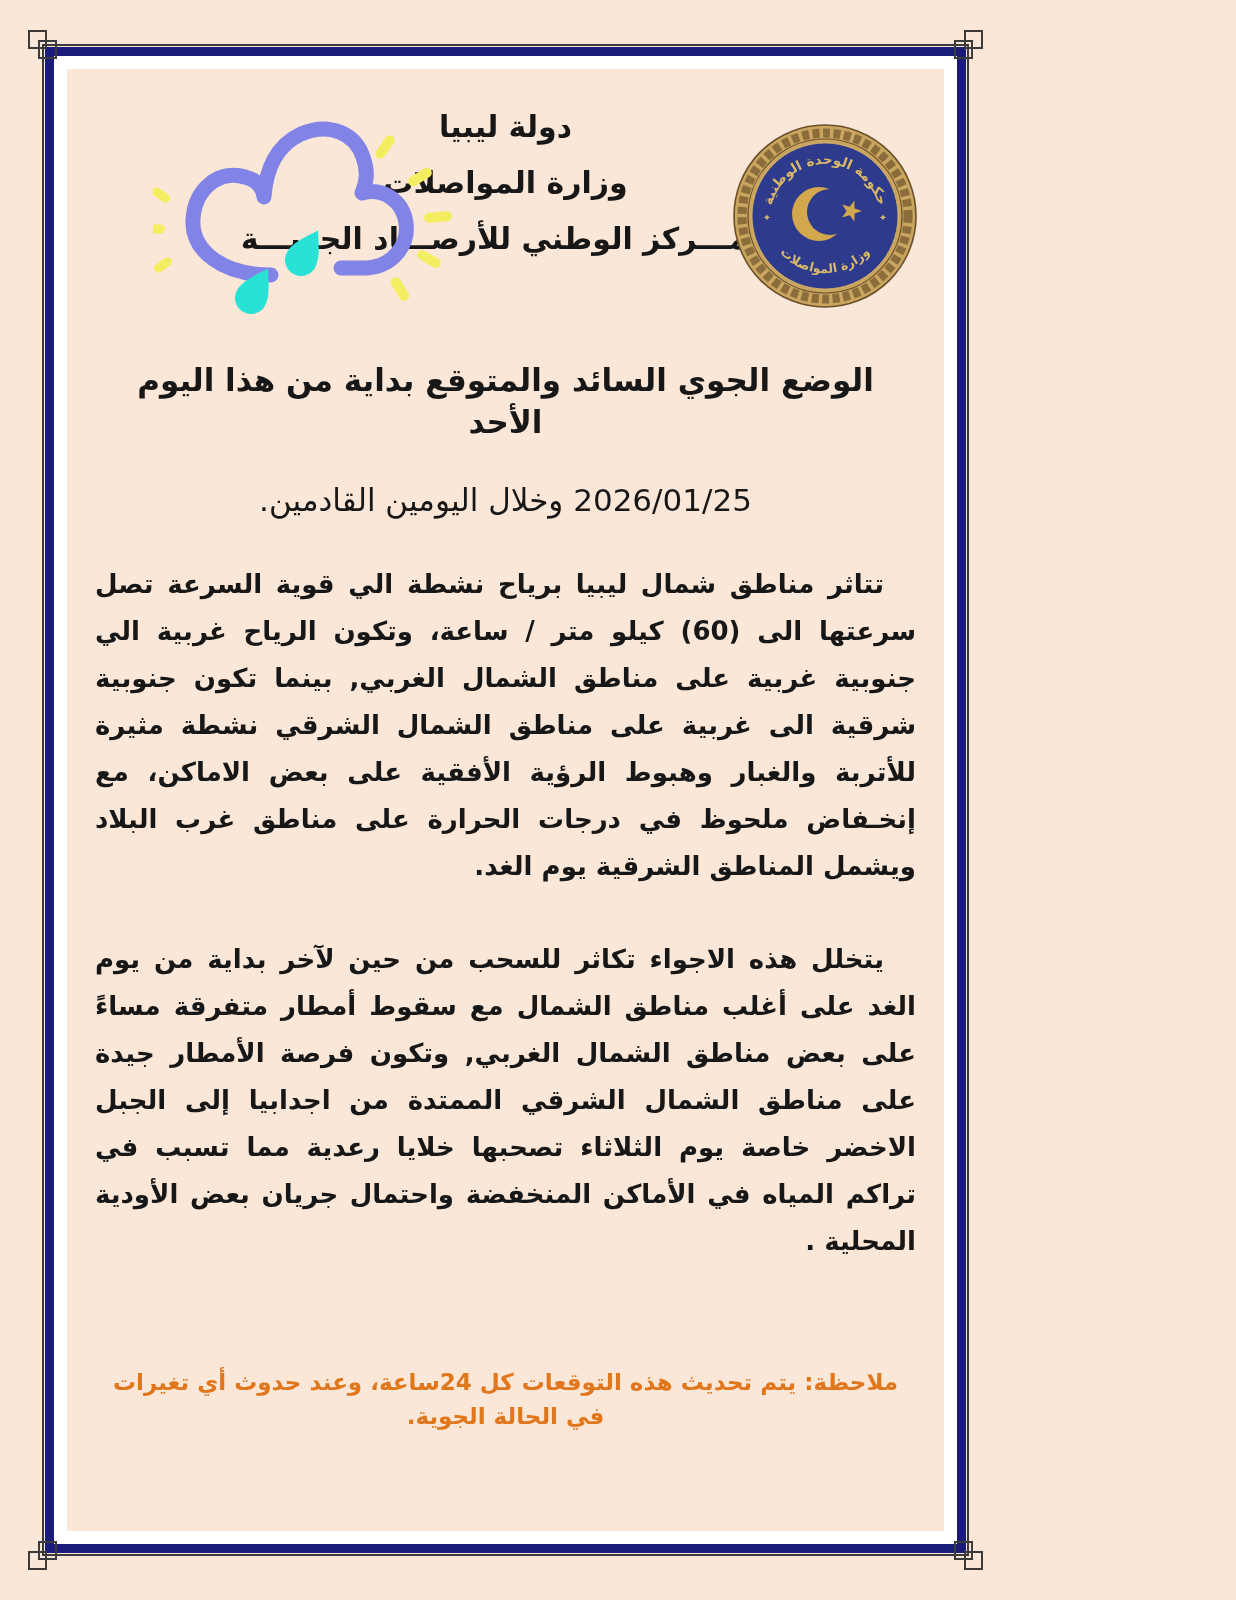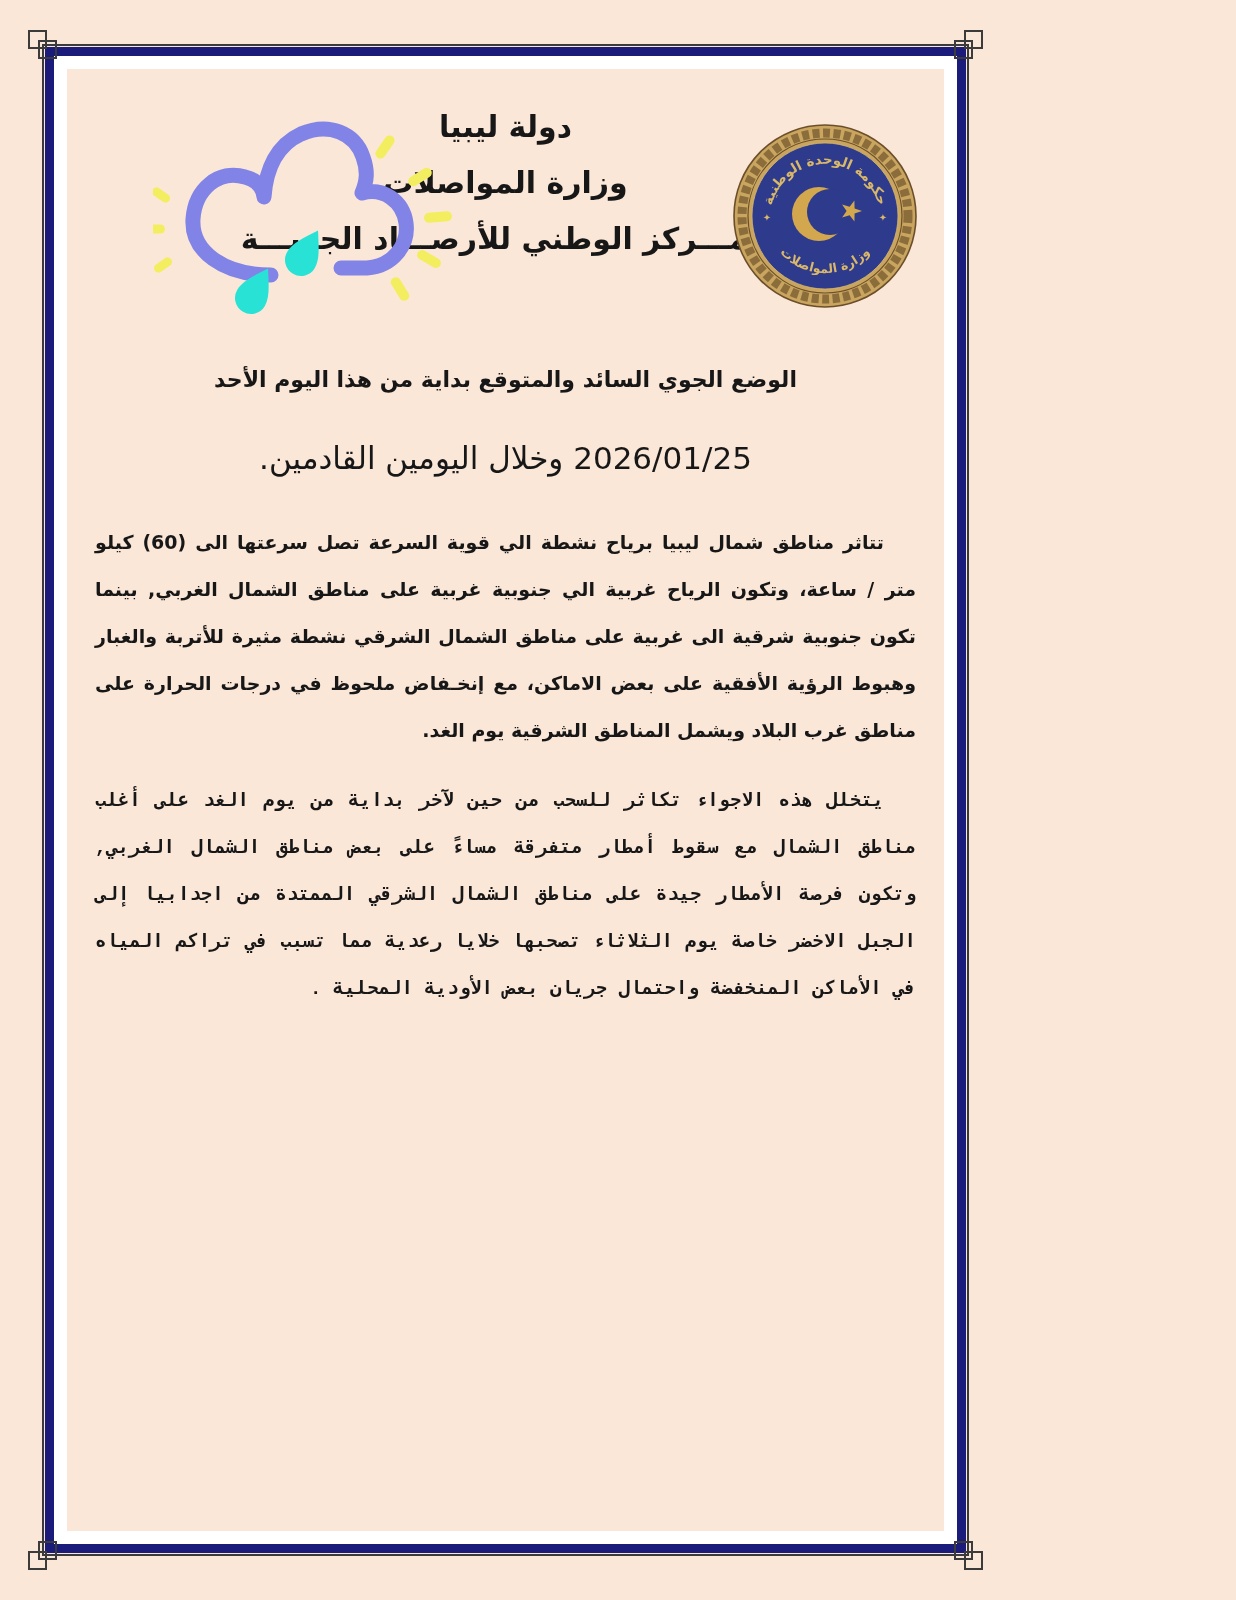--- a/index.html
+++ b/index.html
@@ -44,32 +44,32 @@
   .corner.bl { left:26px;  bottom:28px; transform:scaleY(-1); }
   .corner.br { right:26px; bottom:28px; transform:scale(-1,-1); }
 
   
   .header-row { position:relative; height:234px; }
   .org-block { text-align:center; font-weight:700; font-size:30px; line-height:56px; padding-top:6px; }
   .weather-icon { position:absolute; right:auto; left:58px; top:24px; width:330px; height:210px; }
   .seal { position:absolute; left:auto; right:-4px; top:28px; width:190px; height:190px; }
 
   
-  .title-line1 { margin-top:32px; text-align:center; font-weight:700; font-size:22px; line-height:42px; }
+  .title-line1 { margin-top:32px; text-align:center; font-weight:700; font-size:31px; line-height:42px; }
   .title-line2 { margin-top:36px; text-align:center; font-weight:400; font-size:31px; line-height:42px; }
 
   
   .para {
     margin-top:40px;
-    font-size:19px; font-weight:700;
+    font-size:26px; font-weight:700;
     line-height:47px;
     text-align:justify;
     text-indent:32px;
   }
-  .para.p2 { margin-top:24px;font-family:Liberation Mono, monospace; }
+  .para.p2 { margin-top:46px; }
   .closing { margin-top:42px; text-align:center; font-size:29px; font-weight:700; line-height:42px; }
 
   
   .note {
     margin-top:100px;
     text-align:center;
     font-size:23px; font-weight:700;
     color:#e0771d;
     line-height:34px;
   }
@@ -151,20 +151,21 @@
             </svg>
           </div>
 
           <div class="title-line1">الوضع الجوي السائد والمتوقع بداية من هذا اليوم الأحد</div>
           <div class="title-line2">2026/01/25 وخلال اليومين القادمين.</div>
 
           <div class="para p1">تتاثر مناطق شمال ليبيا برياح نشطة الي قوية السرعة تصل سرعتها الى (60) كيلو متر / ساعة، وتكون الرياح غربية الي جنوبية غربية على مناطق الشمال الغربي, بينما تكون جنوبية شرقية الى غربية على مناطق الشمال الشرقي نشطة مثيرة للأتربة والغبار وهبوط الرؤية الأفقية على بعض الاماكن، مع إنخـفاض ملحوظ في درجات الحرارة على مناطق غرب البلاد ويشمل المناطق الشرقية يوم الغد.</div>
           <div class="para p2">يتخلل هذه الاجواء تكاثر للسحب من حين لآخر بداية من يوم الغد على أغلب مناطق الشمال مع سقوط أمطار متفرقة مساءً على بعض مناطق الشمال الغربي, وتكون فرصة الأمطار جيدة على مناطق الشمال الشرقي الممتدة من اجدابيا إلى الجبل الاخضر خاصة يوم الثلاثاء تصحبها خلايا رعدية مما تسبب في تراكم المياه في الأماكن المنخفضة واحتمال جريان بعض الأودية المحلية .</div>
 
 
+          <div class="note">ملاحظة: يتم تحديث هذه التوقعات كل 24ساعة، وعند حدوث أي تغيرات في الحالة الجوية.</div>
 
         </div>
       </div>
     </div>
   </div>
 
   <div class="corner tl"></div>
   <div class="corner tr"></div>
   <div class="corner bl"></div>
   <div class="corner br"></div>

